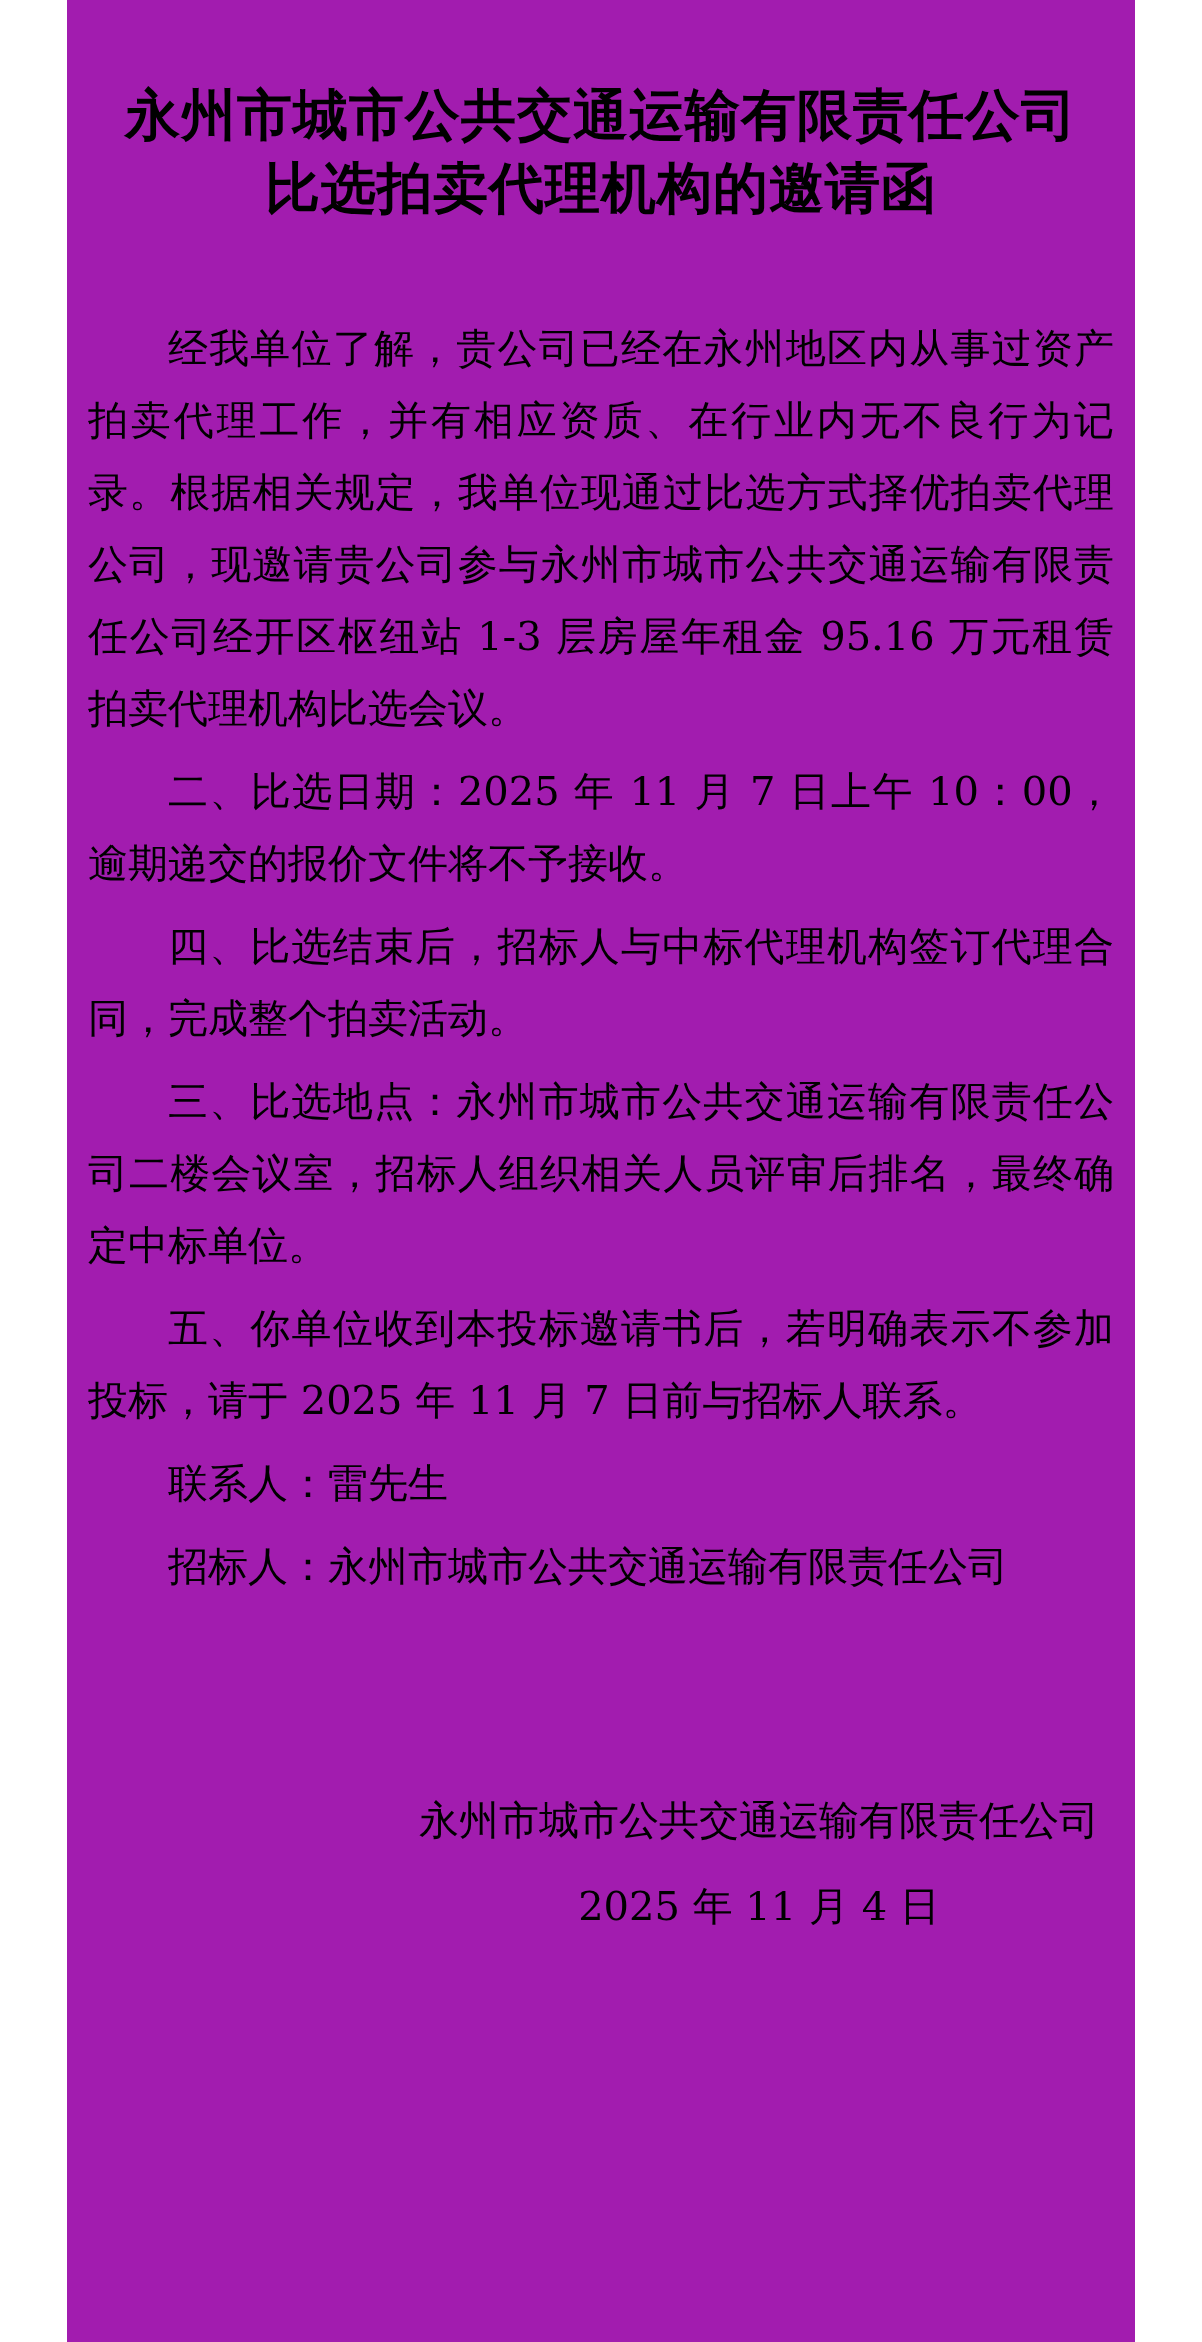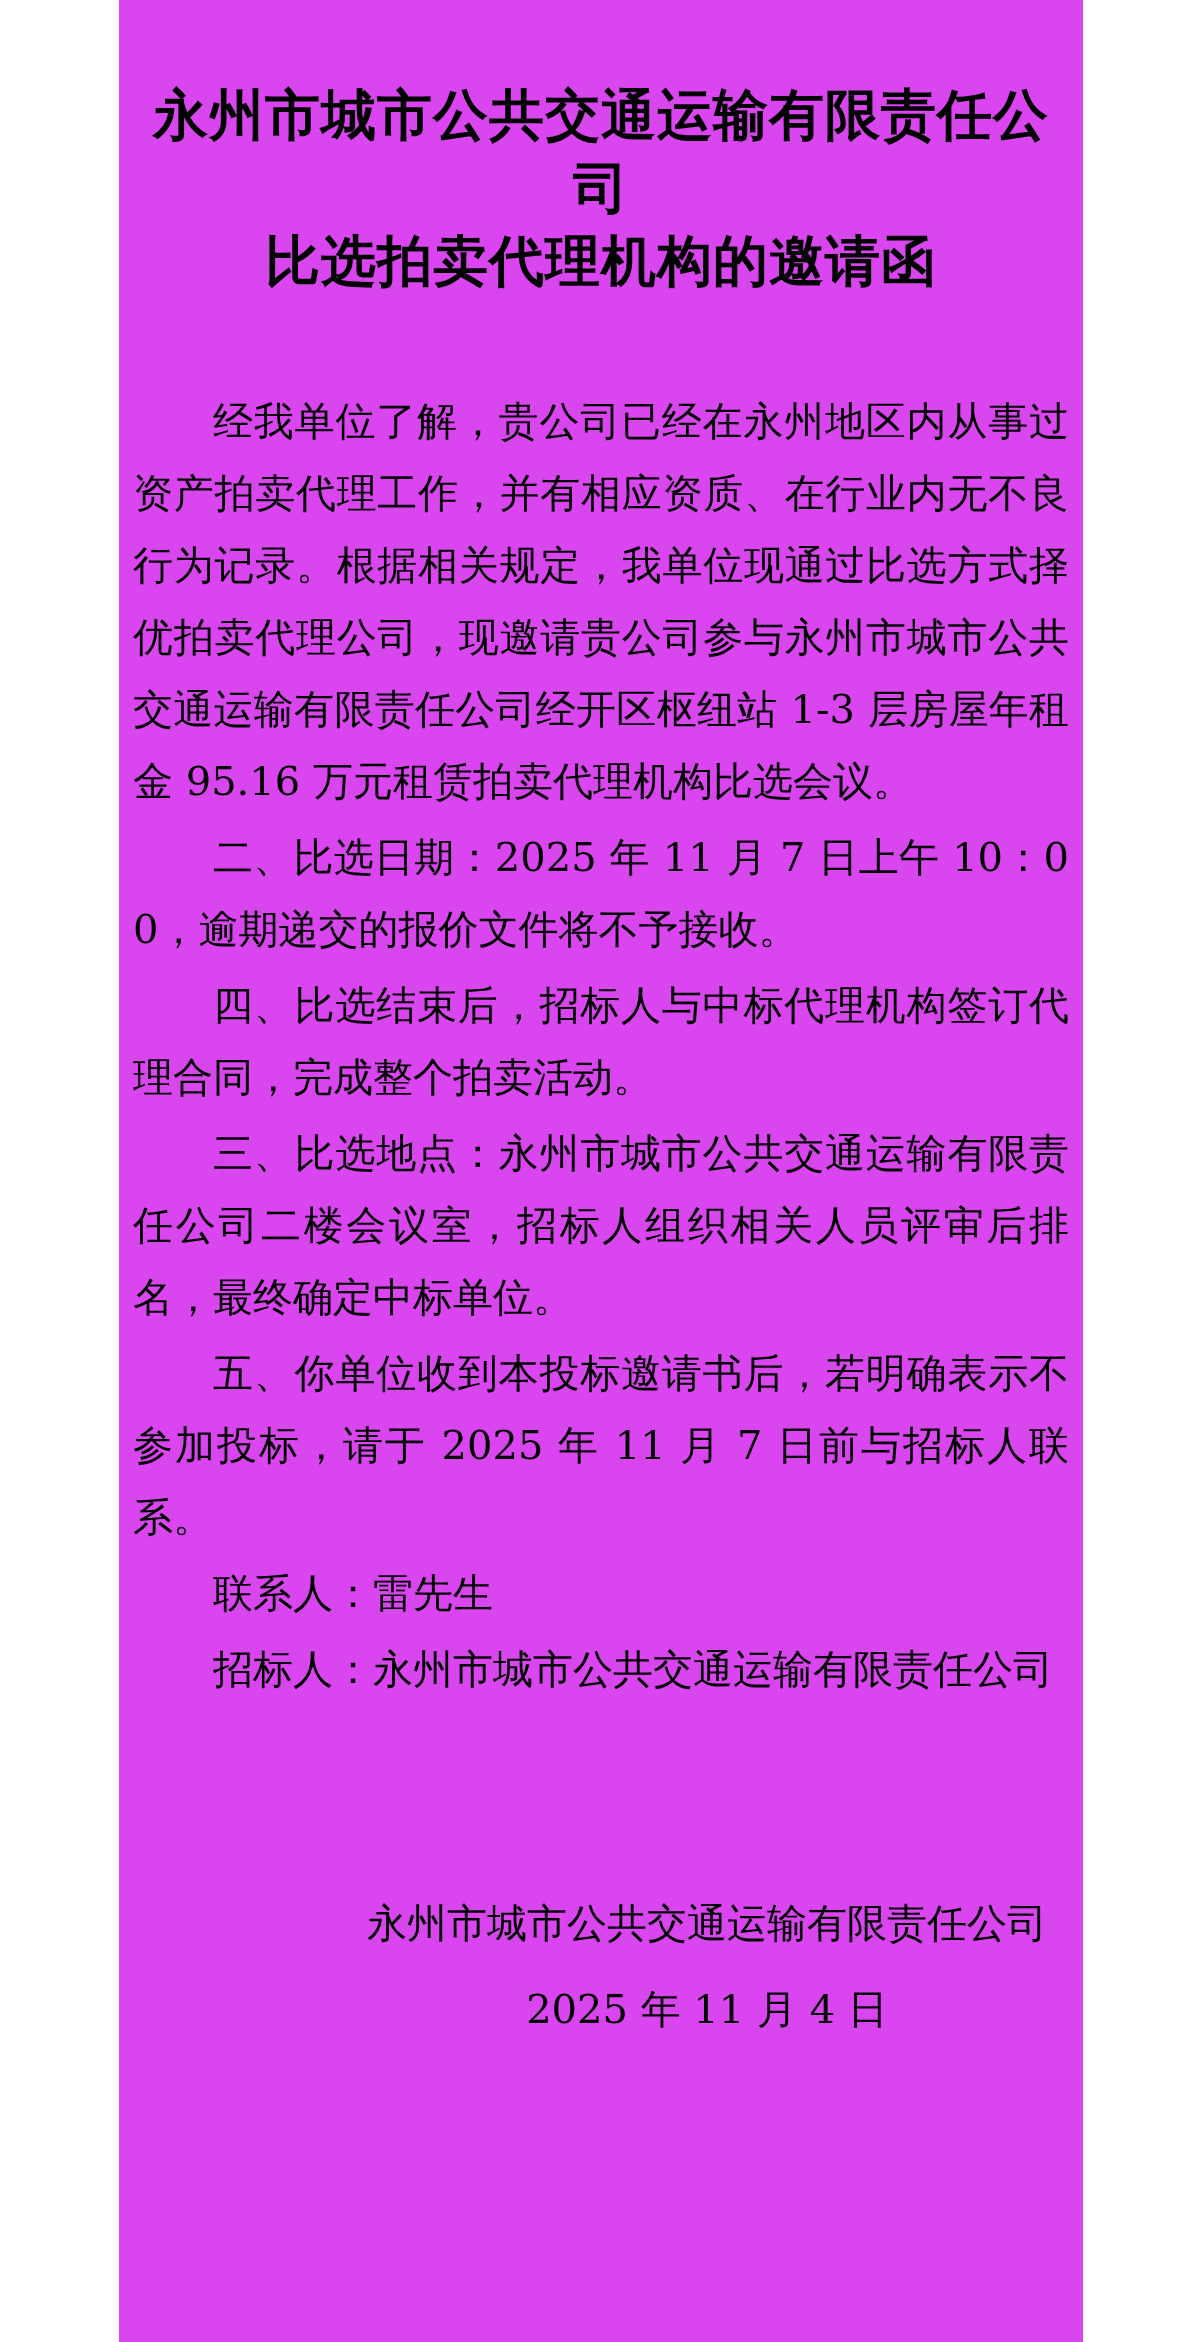--- a/index.html
+++ b/index.html
@@ -3,42 +3,42 @@
 <meta charset="utf-8">
 <style>
   html, body {
     margin: 0;
     padding: 0;
     background: #ffffff;
     color: #000000;
   }
   .page {
     position: relative;
-    width: 964px;
+    width: 1068px;
     height: 2342px;
     margin: 0 auto;
-    background: #d946ef;
+    background: #a21caf;
     box-sizing: border-box;
     padding: 0 10px;
     overflow: hidden;
     font-family: "DejaVu Serif", "Liberation Serif", serif;
   }
   .doc-title {
     margin-top: 78px;
     text-align: center;
     font-weight: bold;
     font-size: 55px;
     line-height: 73px;
     letter-spacing: 1px;
   }
   .doc-body {
     margin-top: 88px;
   }
   .doc-body p {
-    margin: 4px;
+    margin: 11px;
     font-size: 40px;
     line-height: 72px;
     text-align: justify;
     text-indent: 2em;
     word-break: break-all;
   }
   .uline {
     text-decoration: underline;
     text-decoration-thickness: 3px;
     text-underline-offset: 10px;

